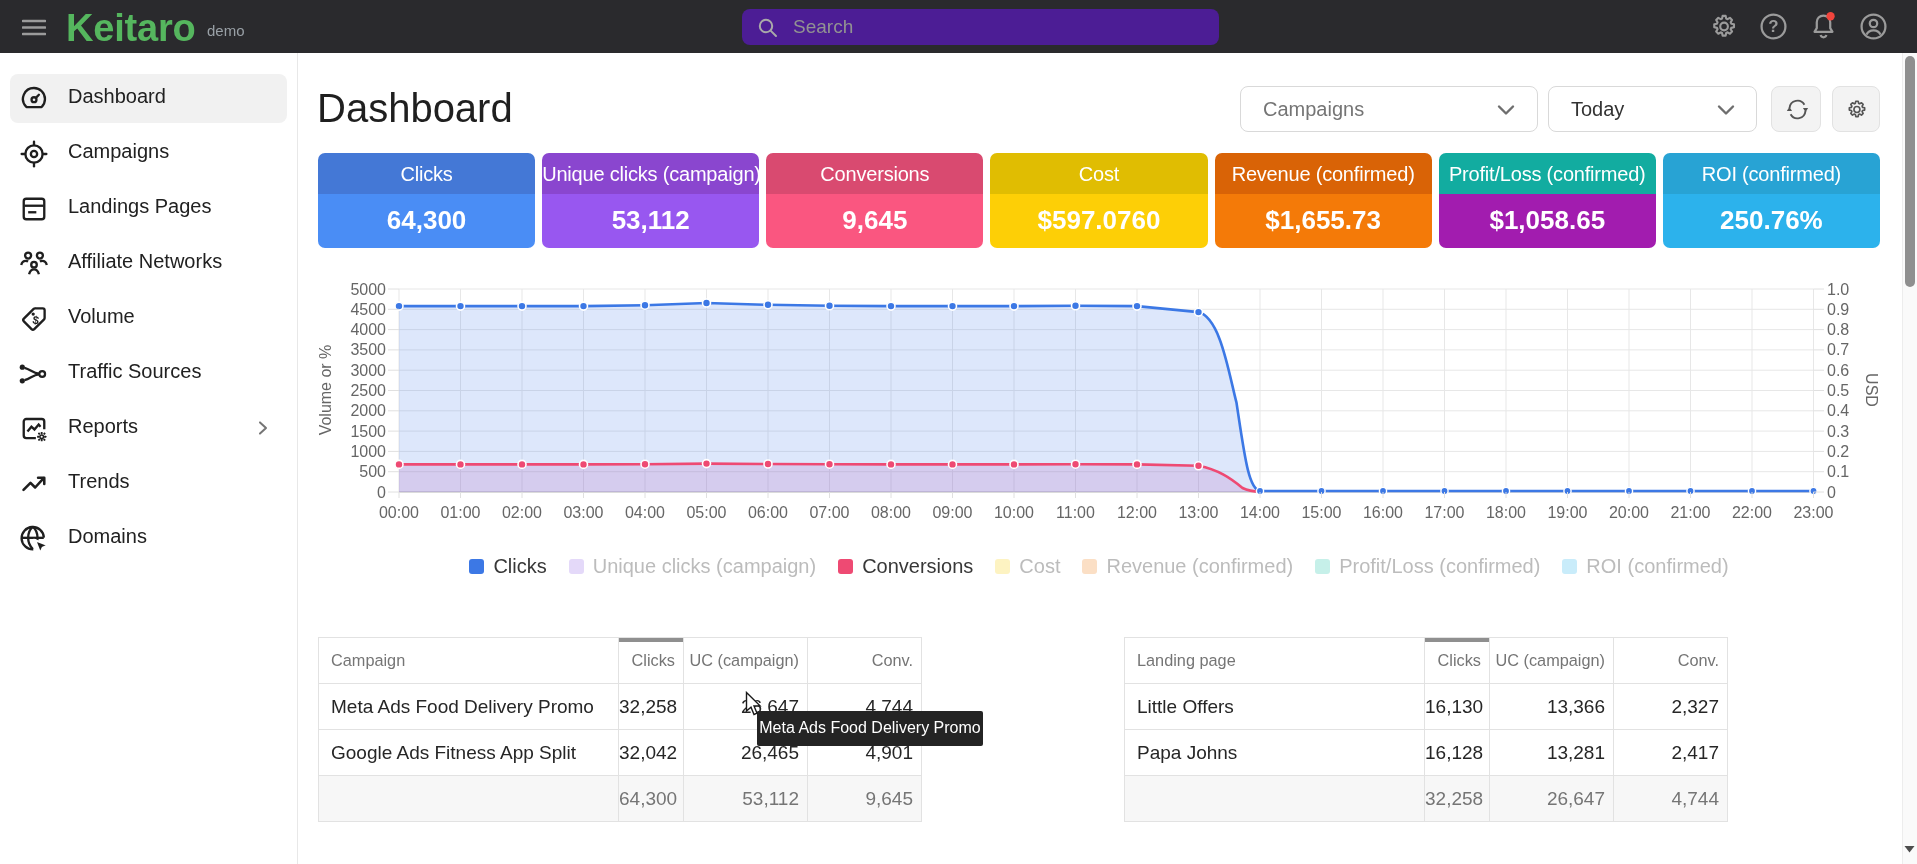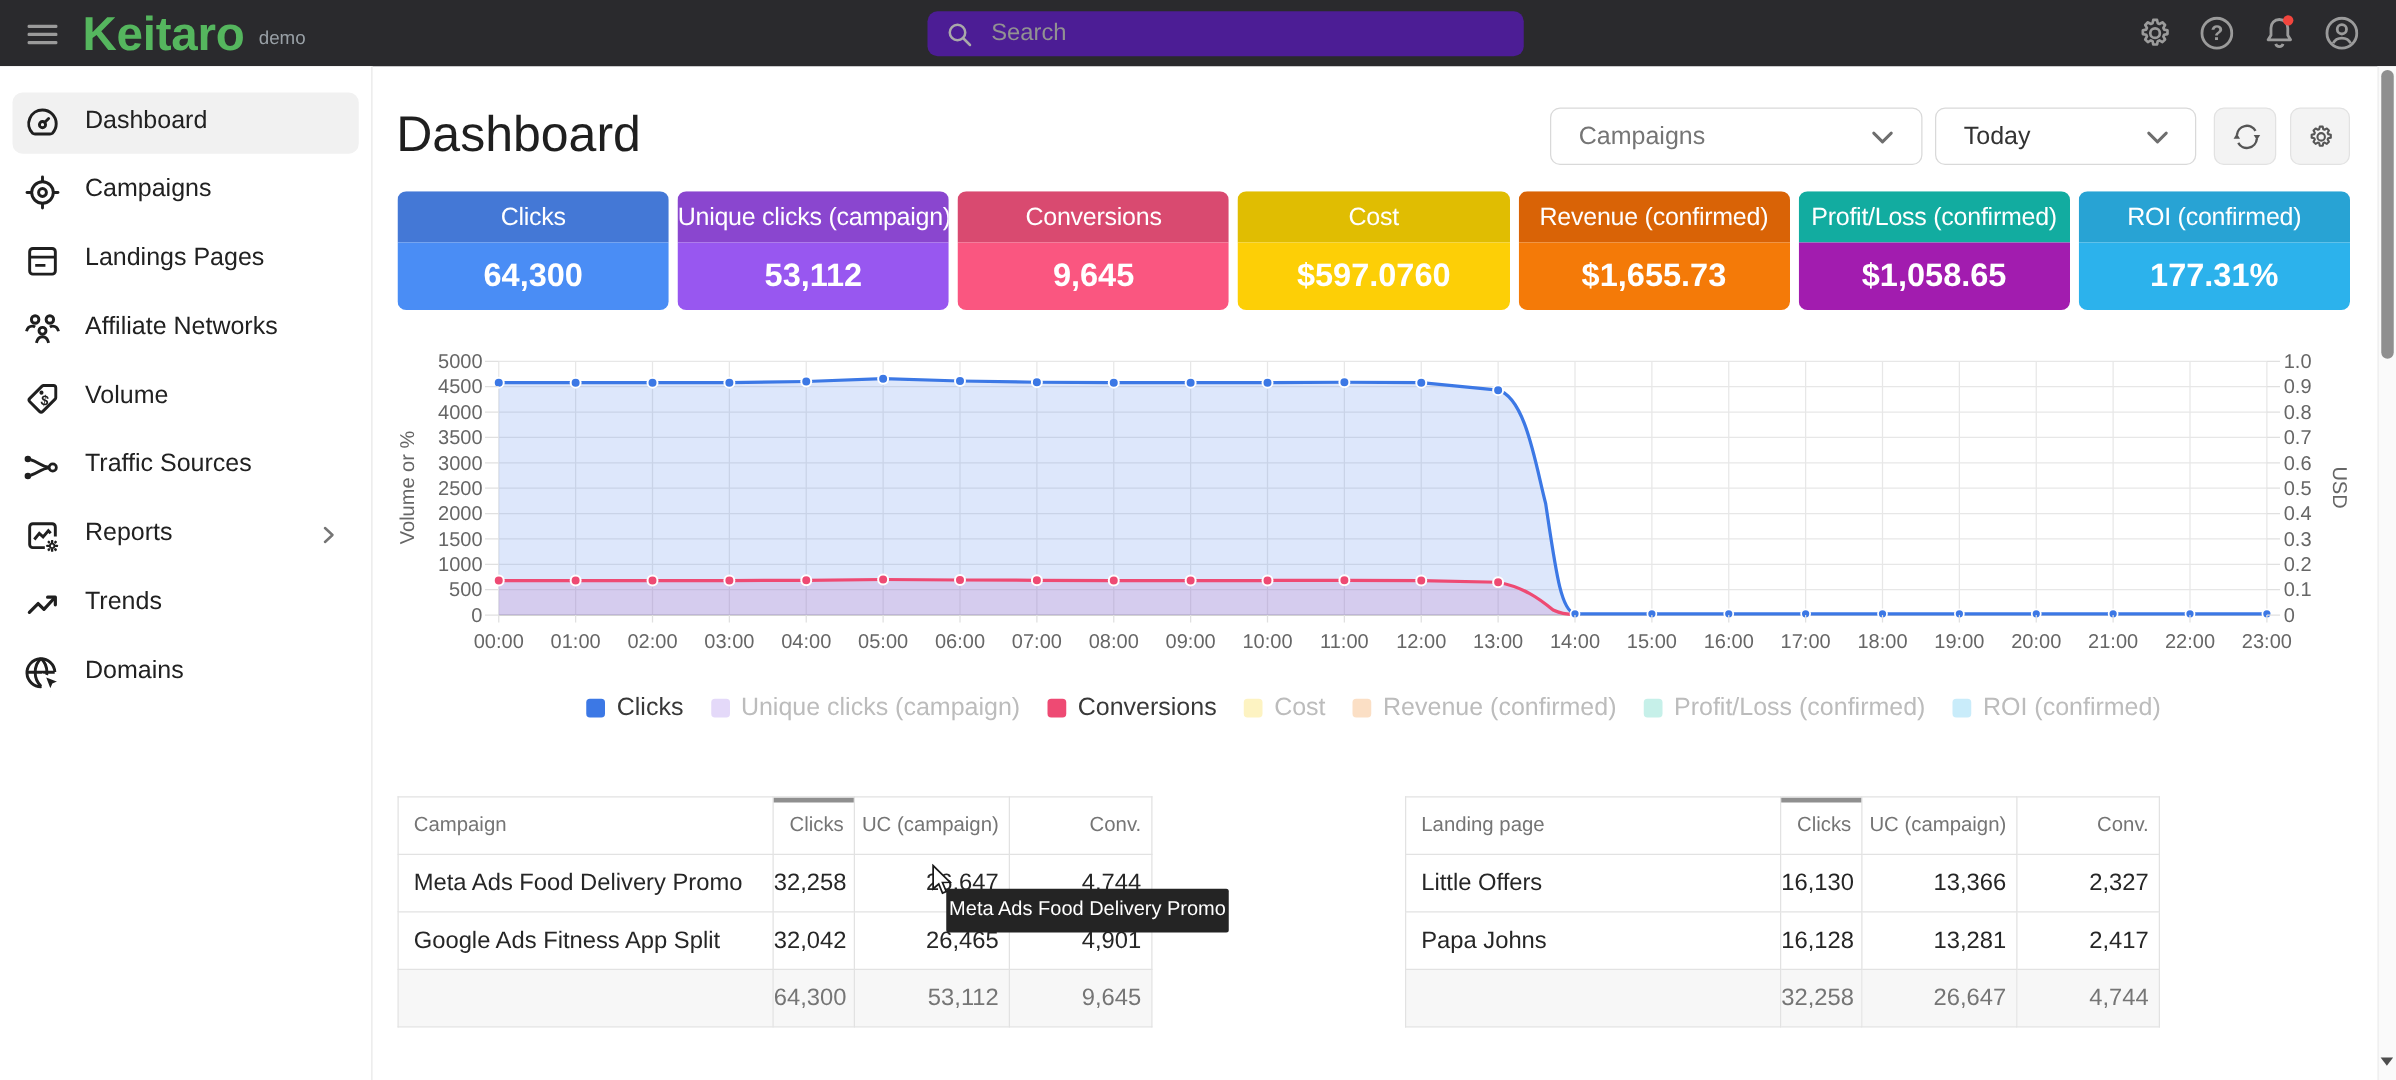--- a/index.html
+++ b/index.html
@@ -261,21 +261,21 @@
   <div class="card">
       <div class="t" style="background:#d96306">Revenue (confirmed)</div>
       <div class="v" style="background:#f47a08">$1,655.73</div>
     </div>
   <div class="card">
       <div class="t" style="background:#12aca0">Profit/Loss (confirmed)</div>
       <div class="v" style="background:#a21caf">$1,058.65</div>
     </div>
   <div class="card">
       <div class="t" style="background:#28a3d4">ROI (confirmed)</div>
-      <div class="v" style="background:#2cb2ec">177.31%</div>
+      <div class="v" style="background:#2cb2ec">250.76%</div>
     </div>
 </div>
 <svg class="chart" width="1572" height="260" viewBox="308 278 1572 260" style="position:absolute;left:308px;top:278px;">
 <g stroke="#e7e7e7" stroke-width="1">
       <line x1="399.0" y1="289" x2="399.0" y2="492"></line>
       <line x1="460.5" y1="289" x2="460.5" y2="492"></line>
       <line x1="522.0" y1="289" x2="522.0" y2="492"></line>
       <line x1="583.5" y1="289" x2="583.5" y2="492"></line>
       <line x1="645.0" y1="289" x2="645.0" y2="492"></line>
       <line x1="706.5" y1="289" x2="706.5" y2="492"></line>

